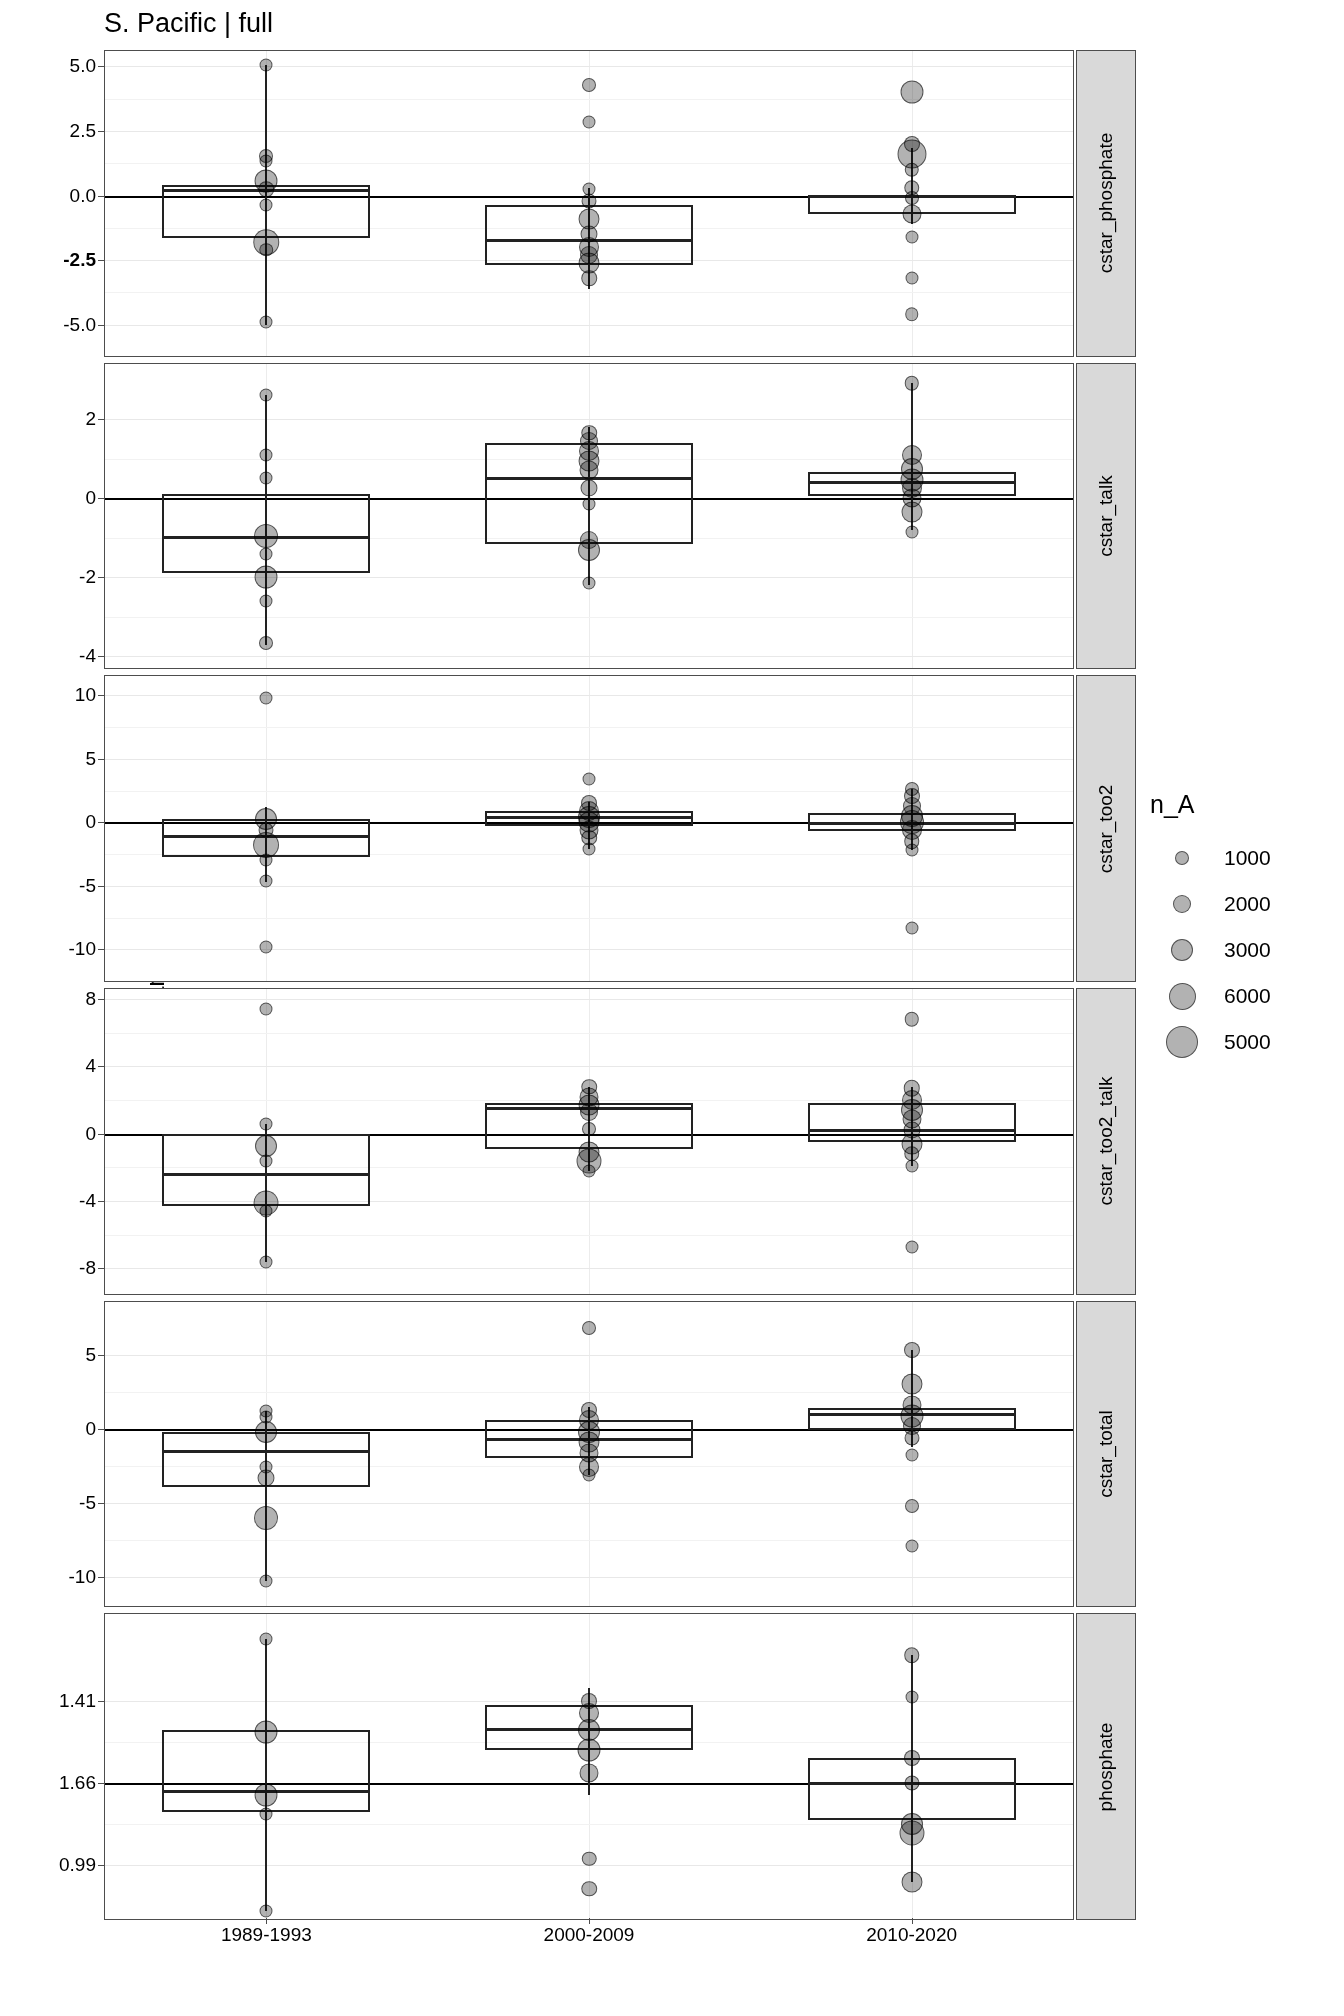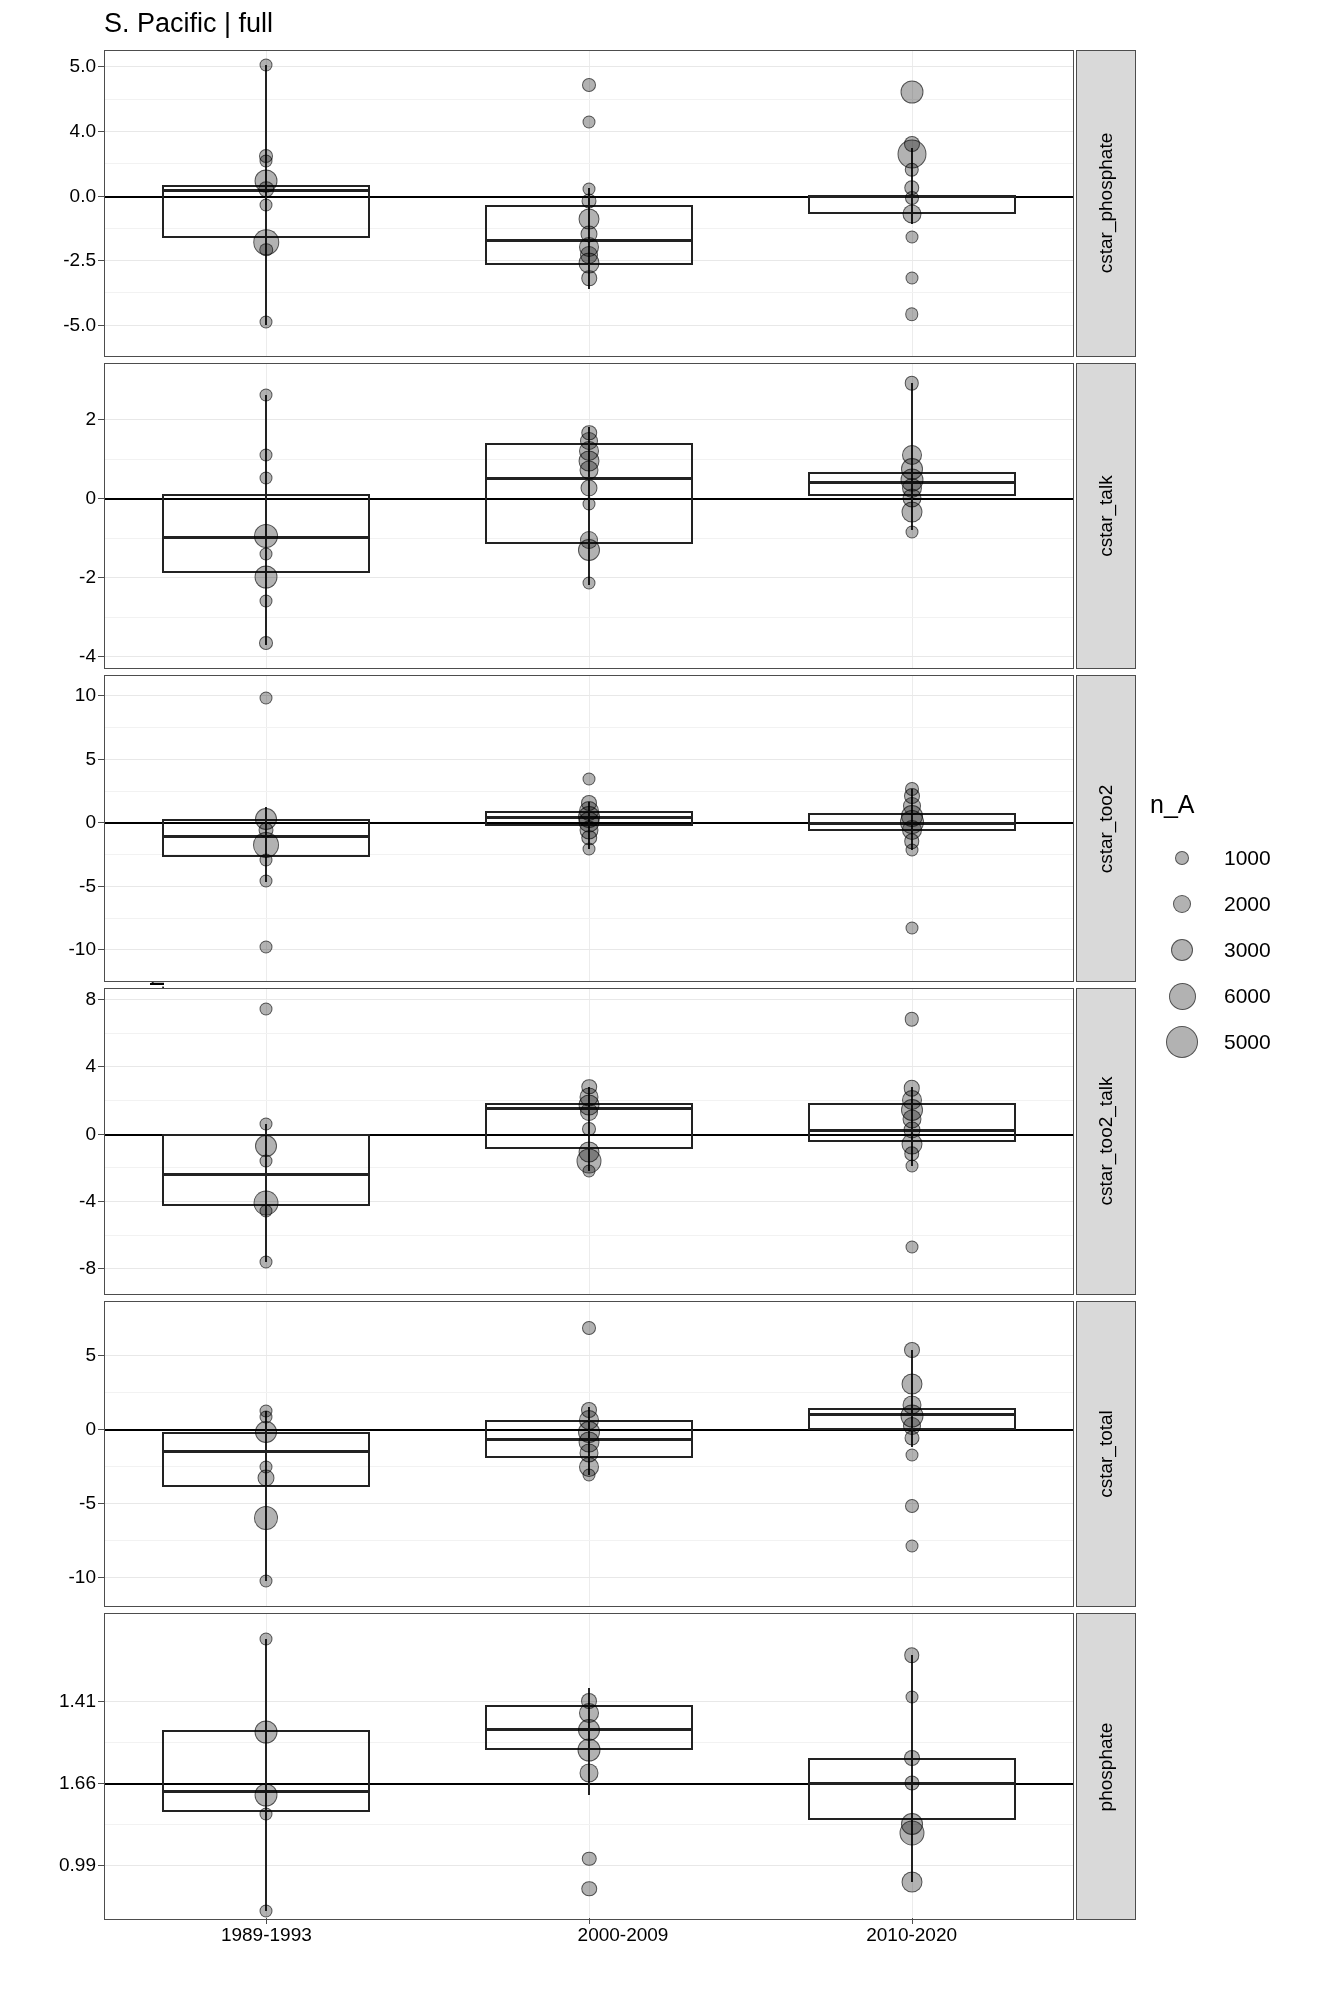--- a/index.html
+++ b/index.html
@@ -101,25 +101,25 @@
           <div class="pt" style="width: 19px; height: 19px; left: 806.634px; top: 162.661px;"></div>
           <div class="pt" style="width: 13px; height: 13px; left: 806.634px; top: 185.898px;"></div>
           <div class="pt" style="width: 13px; height: 13px; left: 806.634px; top: 227.209px;"></div>
           <div class="pt" style="width: 13.5px; height: 13.5px; left: 806.634px; top: 263.356px;"></div>
         </div>
         <div class="striplabel">
           <span>cstar_phosphate</span>
         </div>
         <div class="ytick" style="top: 274.684px;">-5.0</div>
         <div class="ytickmark" style="top: 274.684px;"></div>
-        <div class="ytick" style="top: 210.136px;">-2.5</div>
+        <div class="ytick" style="top: 210.136px; font-weight: bold;">-2.5</div>
         <div class="ytickmark" style="top: 210.136px;"></div>
         <div class="ytick" style="top: 145.588px;">0.0</div>
         <div class="ytickmark" style="top: 145.588px;"></div>
-        <div class="ytick" style="top: 81.0395px;">4.0</div>
+        <div class="ytick" style="top: 81.0395px;">2.5</div>
         <div class="ytickmark" style="top: 81.0395px;"></div>
         <div class="ytick" style="top: 16.4915px;">5.0</div>
         <div class="ytickmark" style="top: 16.4915px;"></div>
       </div>
       <div class="panel" style="top: 312.667px; height: 306.667px;">
         <div class="plotarea">
           <div class="gridx" style="left: 161.366px;"></div>
           <div class="gridx" style="left: 484px;"></div>
           <div class="gridx" style="left: 806.634px;"></div>
           <div class="gridy major" style="top: 292.797px;"></div>
@@ -411,21 +411,21 @@
         <div class="ytickmark" style="top: 252.144px;"></div>
         <div class="ytick" style="top: 169.802px;">1.66</div>
         <div class="ytickmark" style="top: 169.802px;"></div>
         <div class="ytick" style="top: 87.4595px;">1.41</div>
         <div class="ytickmark" style="top: 87.4595px;"></div>
       </div>
     </div>
   <div class="xaxis" id="xaxis">
       <div class="xtick" style="left: 162.366px;">1989-1993</div>
       <div class="xtickmark" style="left: 162.366px;"></div>
-      <div class="xtick" style="left: 485px; margin-left: 34px;">2000-2009</div>
+      <div class="xtick" style="left: 485px;">2000-2009</div>
       <div class="xtickmark" style="left: 485px;"></div>
       <div class="xtick" style="left: 807.634px;">2010-2020</div>
       <div class="xtickmark" style="left: 807.634px;"></div>
     </div>
 
   <div class="legend">
     <div class="legend-title">n_A</div>
     <div id="legend-rows">
         <div class="legend-row">
           <div class="legend-key">

